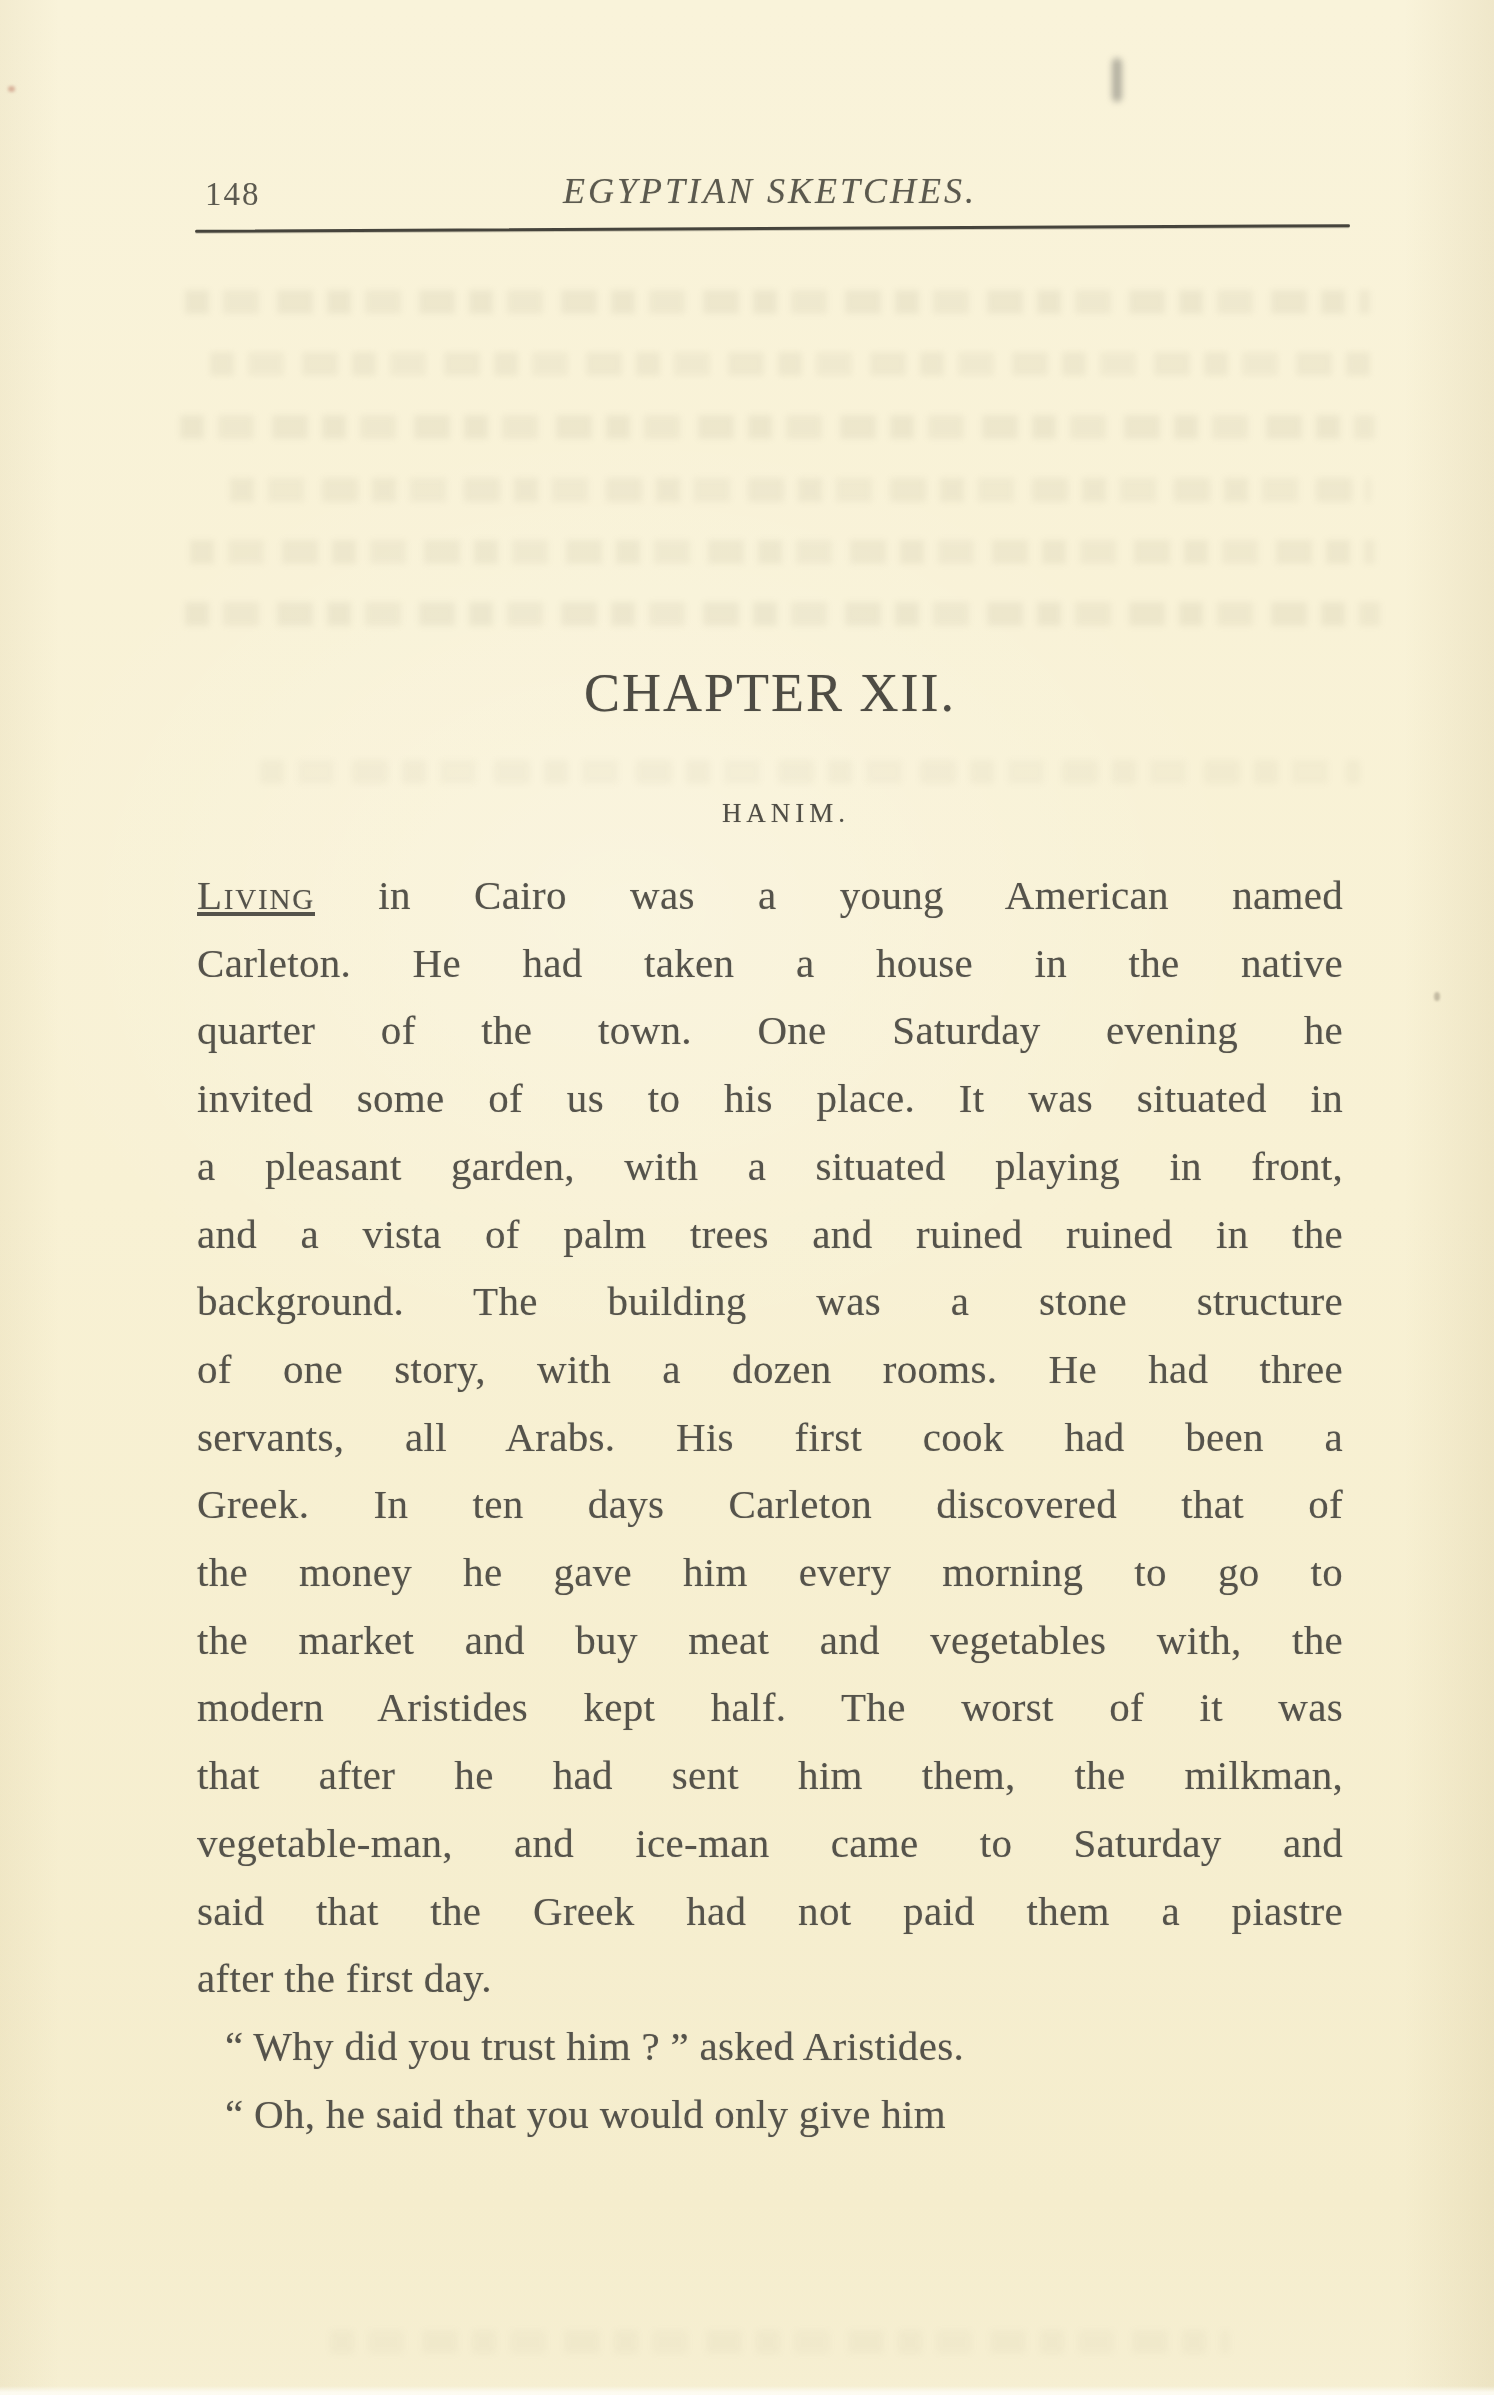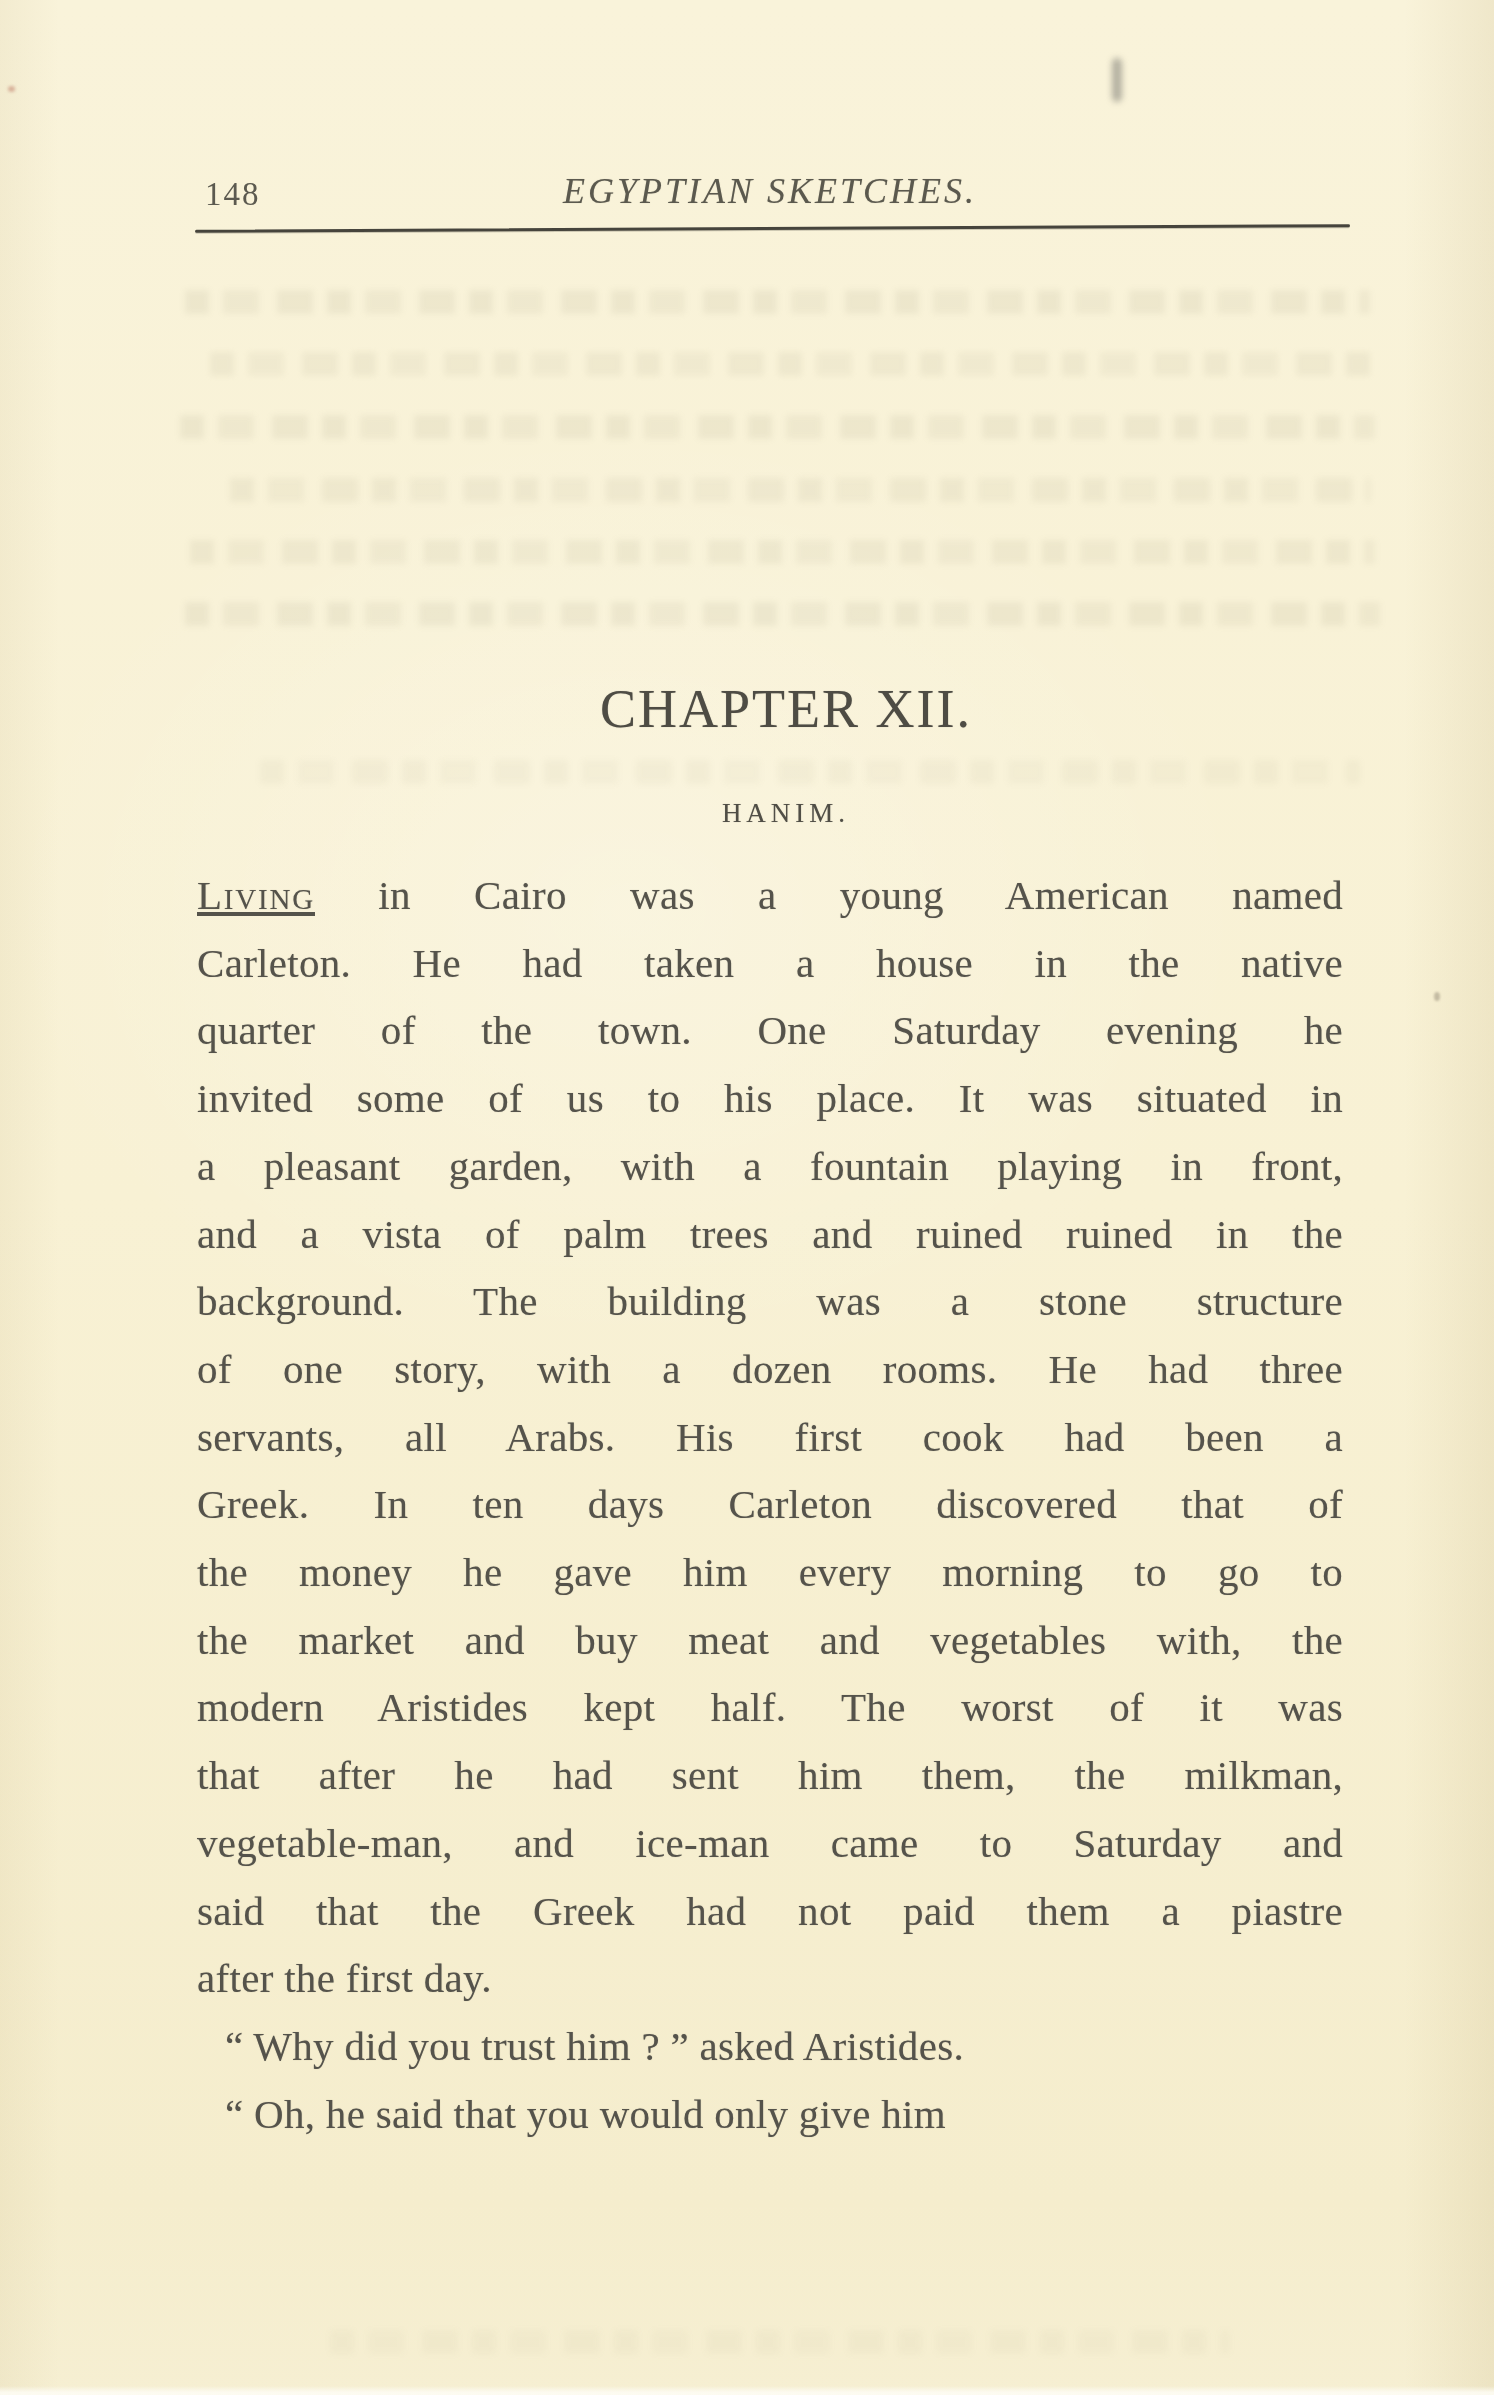--- a/index.html
+++ b/index.html
@@ -40,21 +40,21 @@
       repeating-linear-gradient(90deg,
         rgba(158,152,122,0.34) 0 24px, rgba(158,152,122,0) 24px 38px,
         rgba(158,152,122,0.28) 38px 74px, rgba(158,152,122,0) 74px 92px,
         rgba(158,152,122,0.32) 92px 128px, rgba(158,152,122,0) 128px 142px);
     filter:blur(3px);
     opacity:0.38;
   }
 
   
   .chap{
-    position:absolute;left:197px;top:662px;width:1146px;margin:16px;
+    position:absolute;left:197px;top:662px;width:1146px;margin:0;
     text-align:center;font-weight:400;
     font-size:54px;letter-spacing:2px;color:#4e4c44;
     text-shadow:0 0 1px rgba(78,76,68,0.4);
   }
   .subhead{
     position:absolute;left:197px;top:782px;width:1146px;margin:16px;
     text-align:center;
     font-size:27px;font-weight:400;letter-spacing:5px;color:#504e46;
     text-shadow:0 0 1px rgba(80,78,70,0.35);
   }
@@ -111,21 +111,21 @@
   <div class="rule"></div>
 
   <h1 class="chap">CHAPTER XII.</h1>
   <h2 class="subhead">HANIM.</h2>
 
   <div class="bodytext">
     <div class="line just"><span class="lead">Living</span><span> in Cairo was a young American named</span></div>
     <div class="line just">Carleton. He had taken a house in the native</div>
     <div class="line just">quarter of the town. One Saturday evening he</div>
     <div class="line just">invited some of us to his place. It was situated in</div>
-    <div class="line just">a pleasant garden, with a fountain playing in front,</div>
+    <div class="line just">a pleasant garden, with a situated playing in front,</div>
     <div class="line just">and a vista of palm trees and ruined ruined in the</div>
     <div class="line just">background. The building was a stone structure</div>
     <div class="line just">of one story, with a dozen rooms. He had three</div>
     <div class="line just">servants, all Arabs. His first cook had been a</div>
     <div class="line just">Greek. In ten days Carleton discovered that of</div>
     <div class="line just">the money he gave him every morning to go to</div>
     <div class="line just">the market and buy meat and vegetables with, the</div>
     <div class="line just">modern Aristides kept half. The worst of it was</div>
     <div class="line just">that after he had sent him them, the milkman,</div>
     <div class="line just">vegetable-man, and ice-man came to Saturday and</div>

